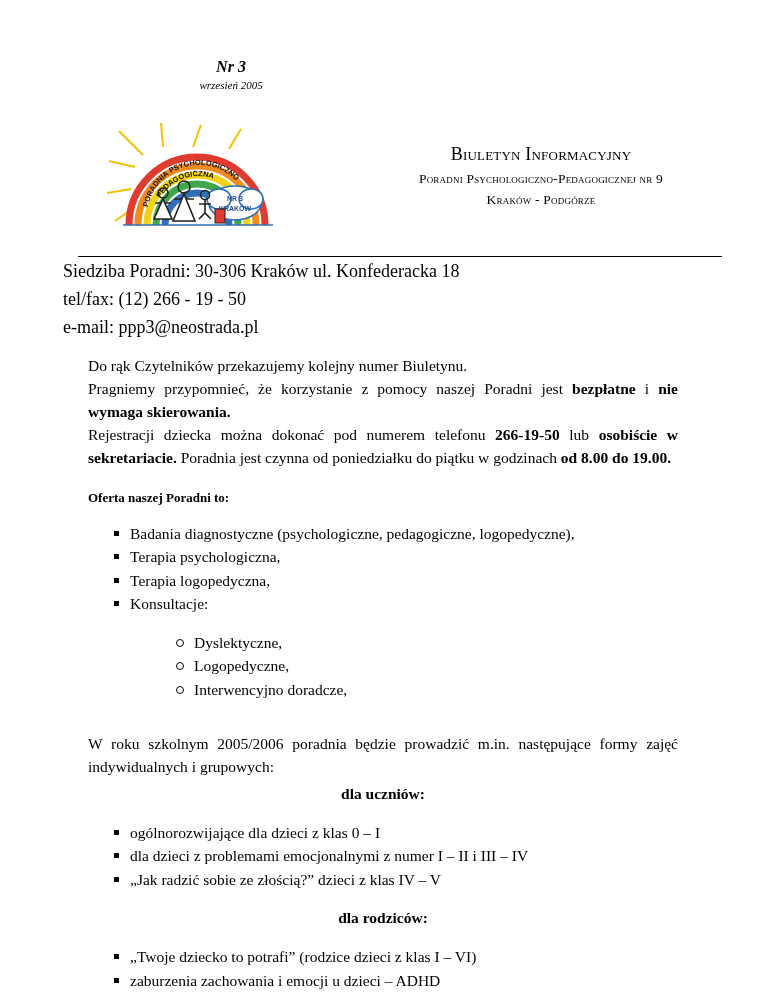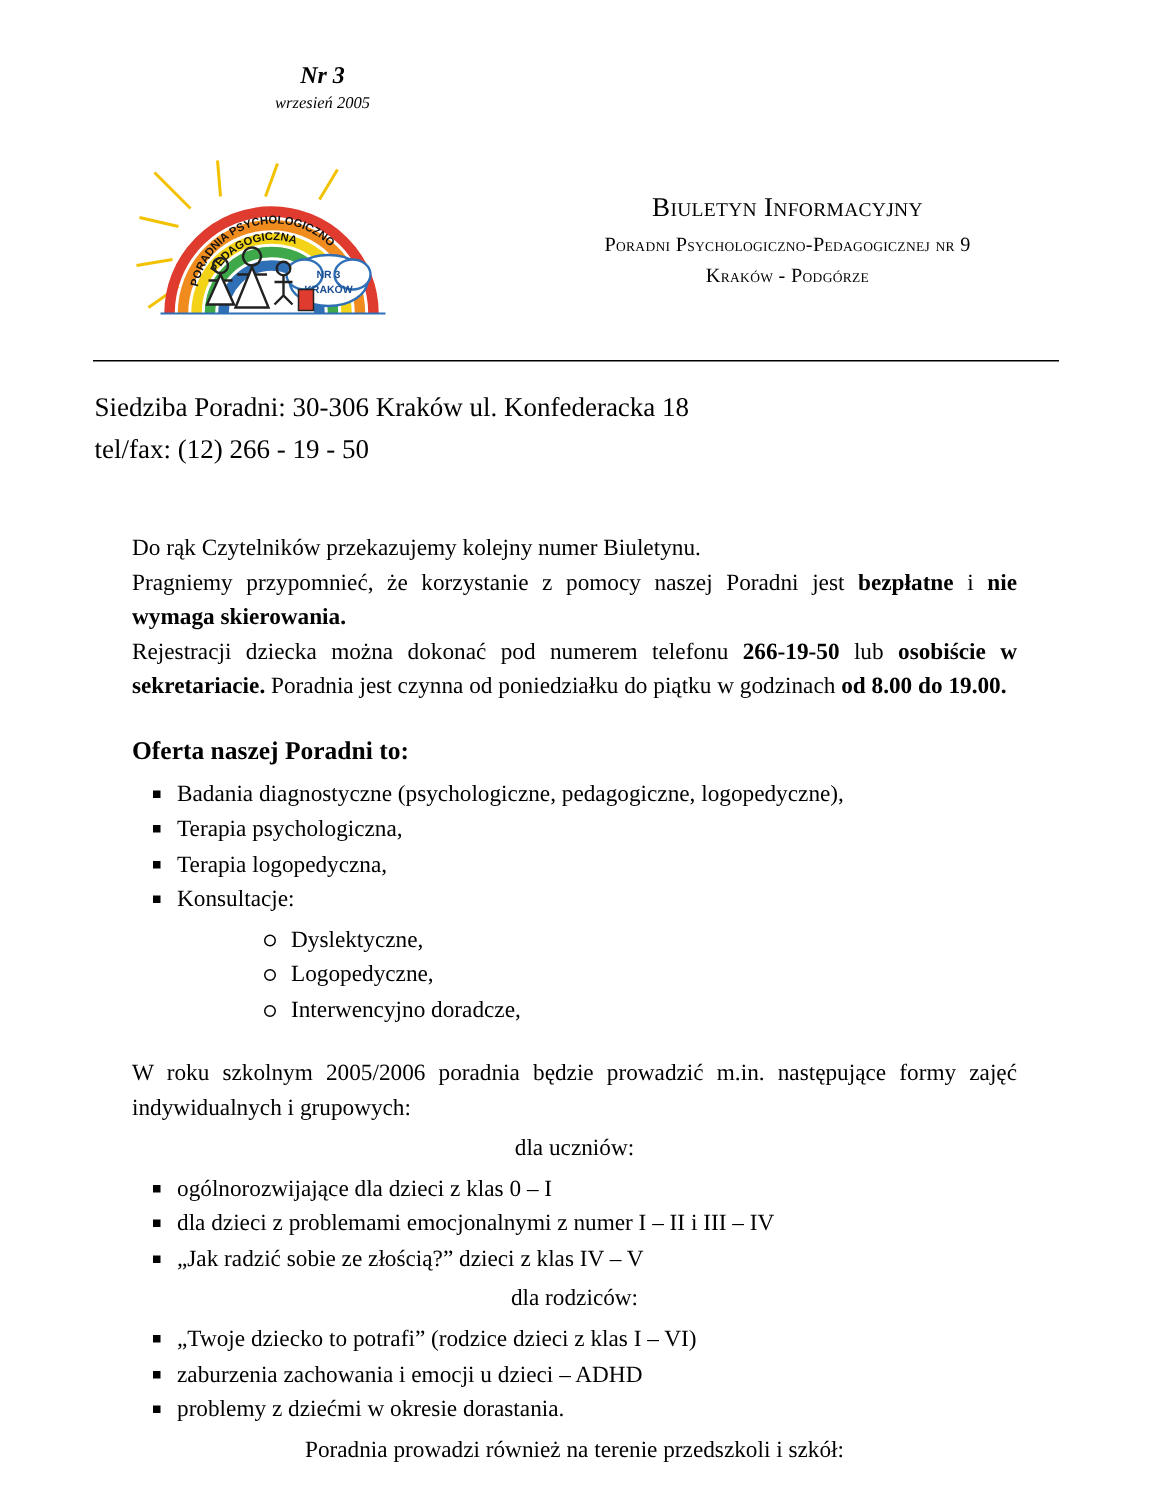--- a/index.html
+++ b/index.html
@@ -13,21 +13,21 @@
     font-family: "Liberation Serif", serif;
     color: #000000;
     position: relative;
     overflow: hidden;
   }
   .page {
     width: 768px;
     height: 994px;
     position: relative;
     box-sizing: border-box;
-    padding: 0;
+    padding: 16px;
   }
 
   
   .header {
     position: relative;
     height: 230px;
   }
   .issue-block {
     position: absolute;
     left: 120px;
@@ -121,28 +121,28 @@
     font-size: 15.5px;
     line-height: 1.48;
   }
   .para {
     text-align: justify;
     margin: 0 0 0 0;
   }
   b, .b { font-weight: bold; }
 
   h2.section {
-    font-size: 17px;
+    font-size: 13px;
     font-weight: bold;
     margin: 18px 0 6px 0;
   }
 
   ul.sq, ul.circ {
     list-style: none;
-    margin: 4px;
+    margin: 16px;
     padding: 0;
   }
   ul.sq > li {
     position: relative;
     padding-left: 26px;
     margin: 0 0 1px 0;
   }
   ul.sq > li::before {
     content: "";
     position: absolute;
@@ -166,21 +166,21 @@
     left: 8px;
     top: 7px;
     width: 6px;
     height: 6px;
     border: 1px solid #000;
     border-radius: 50%;
     background: transparent;
   }
   .centered-bold {
     text-align: center;
-    font-weight: normal;
+    font-weight: bold;
     margin: 4px 0 2px 0;
   }
   .spacer-md { height: 16px; }
   .list-tight li { line-height: 1.45; }
 </style>
 </head>
 <body>
 
 <div class="page">
 
@@ -252,20 +252,21 @@
       <div class="sub-line">Poradni Psychologiczno-Pedagogicznej nr 9</div>
       <div class="sub-line">Kraków - Podgórze</div>
     </div>
 
     <hr class="rule">
   </div>
 
   <div class="address">
     <div>Siedziba Poradni: 30-306 Kraków ul. Konfederacka 18</div>
     <div>tel/fax: (12) 266 - 19 - 50</div>
+    <div>e-mail: ppp3@neostrada.pl</div>
   </div>
 
   <div class="content">
 
     <p class="para">Do rąk Czytelników przekazujemy kolejny numer Biuletynu.</p>
 
     <p class="para"><span>Pragniemy przypomnieć, że korzystanie z pomocy naszej Poradni jest </span><b>bezpłatne</b><span> i </span><b>nie wymaga skierowania.</b></p>
 
     <p class="para"><span>Rejestracji dziecka można dokonać pod numerem telefonu </span><b>266-19-50</b><span> lub </span><b>osobiście w sekretariacie.</b><span> Poradnia jest czynna od poniedziałku do piątku w godzinach </span><b>od 8.00 do 19.00.</b></p>
 

